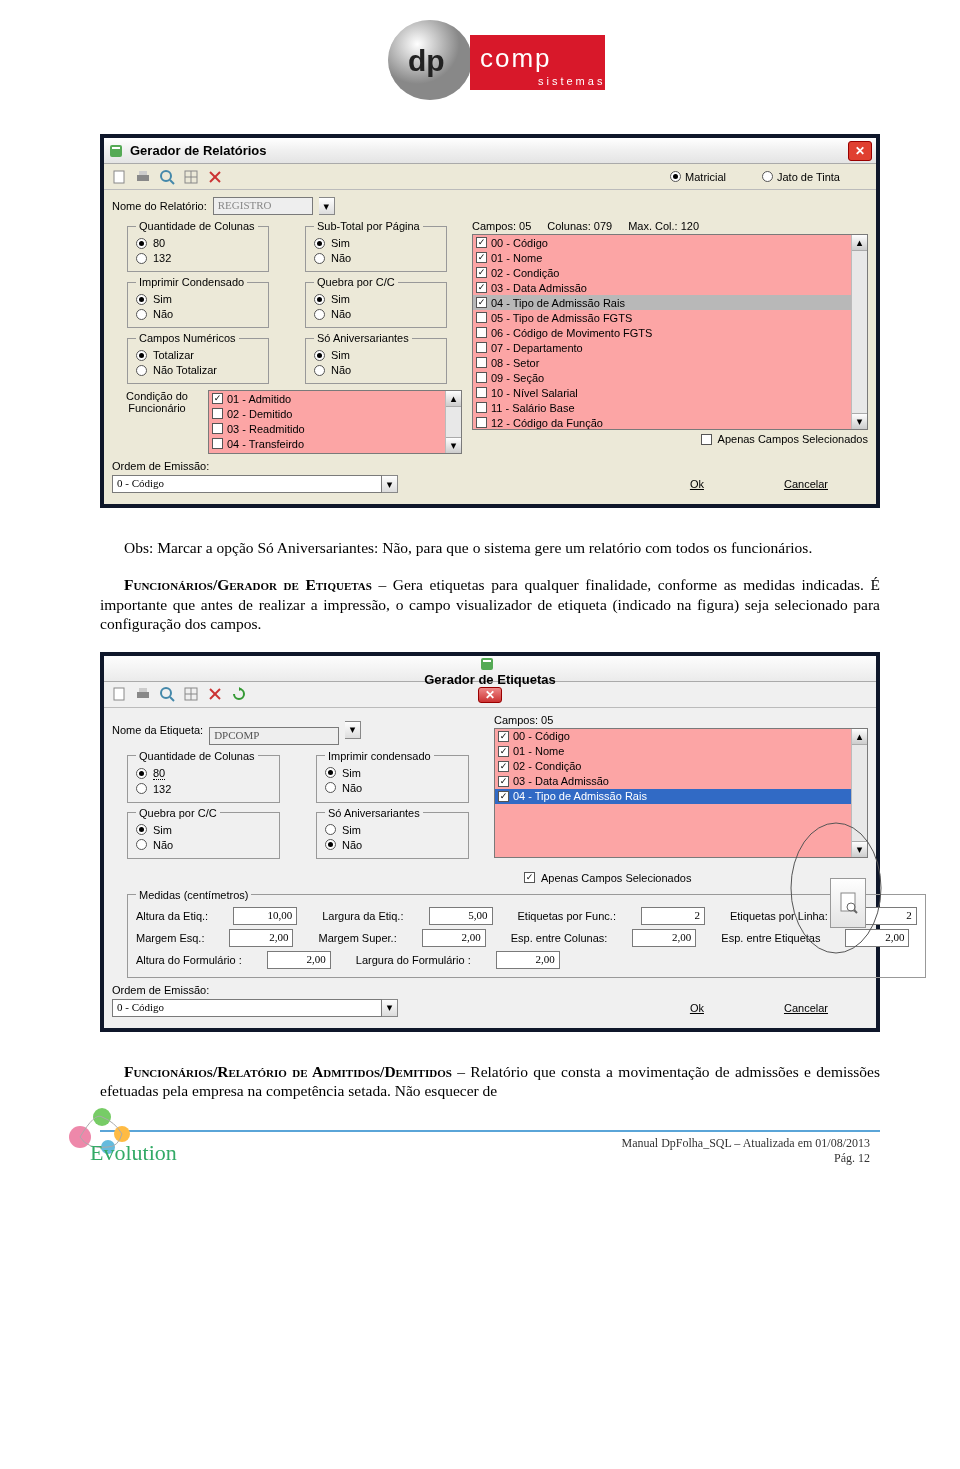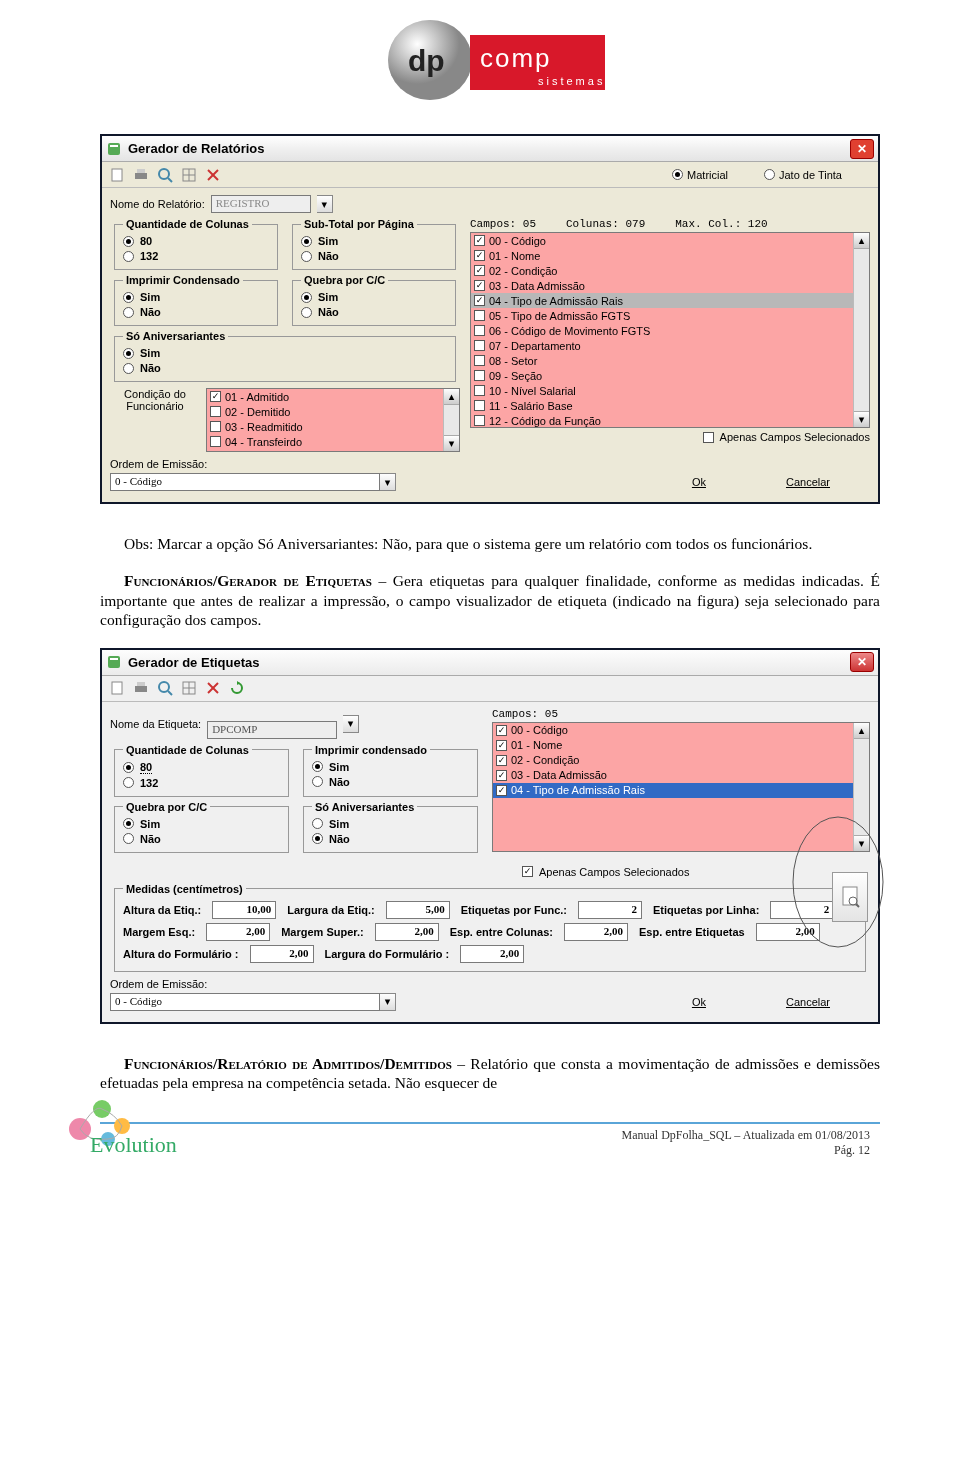--- a/index.html
+++ b/index.html
@@ -16,21 +16,21 @@
     width: 960px;
     padding: 0 80px 20px 100px;
     position: relative;
   }
   .logo-header {
     text-align: center;
     padding: 15px 0 25px;
   }
   .logo-header svg { display: inline-block; }
   .screenshot {
-    border: 2px solid #0f172a;
+    border: 4px solid #0f172a;
     margin: 0 0 30px 0;
     font-family: Tahoma, sans-serif;
     font-size: 11px;
     color: #000;
     background: #ece9d8;
     position: relative;
   }
   .titlebar {
     background: linear-gradient(#fff,#f0f0f0,#e4e4e4);
     border-bottom: 1px solid #aaa;
@@ -93,22 +93,21 @@
     width:16px; height:18px; border:1px solid #888; border-left:none;
     background:linear-gradient(#fefefe,#ddd);
     display:inline-flex; align-items:center; justify-content:center;
   }
   .cols2 { display:flex; gap:10px; }
   .leftcol { width: 350px; }
   .rightcol { flex:1; }
   fieldset {
     border: 1px solid #999;
     padding: 2px 8px 4px;
-    margin: 2px 4px;
-    font-weight: bold;
+    margin: 2px 15px;
   }
   legend { font-size: 11px; padding: 0 3px; }
   .fs-row { display:flex; gap:6px; }
   .fs-row fieldset { flex:1; }
   .listbox {
     border: 1px solid #7a7a7a; background:#fca5a5;
     height: 72px; overflow:hidden; position:relative;
     font-size:11px;
   }
   .listbox.tall { height: 180px; }
@@ -124,22 +123,22 @@
     position:absolute; right:0; top:0; bottom:0; width:16px;
     background:#e8e8e8; border-left:1px solid #bbb;
   }
   .scrollbar .arr {
     height:16px; background:linear-gradient(#fefefe,#ccc);
     border-bottom:1px solid #aaa;
     display:flex; align-items:center; justify-content:center;
   }
   .scrollbar .arr.bot { position:absolute; bottom:0; left:0; right:0; border-top:1px solid #aaa; border-bottom:none;}
   .linkbtn { text-decoration: underline; cursor:pointer; }
-  .info-row { display:flex; gap:30px; font-size:11px; margin:2px 0 2px;font-family:Liberation Mono, monospace; }
-  .meas-row { display:flex; gap:11px; align-items:center; margin:4px 0;}
+  .info-row { display:flex; gap:16px; font-size:11px; margin:2px 0 2px; }
+  .meas-row { display:flex; gap:25px; align-items:center; margin:4px 0;}
   .meas-row .txt { width:64px; text-align:right; color:#000;}
   .body-text { margin: 6px 0 18px; text-align: justify; font-size:15.5px; line-height:1.25;}
   .body-text .sc { font-variant: small-caps; font-weight:bold; }
   .footer {
     border-top: 2px solid #5aa5d8;
     margin-top: 30px;
     display:flex; justify-content:flex-end;
     font-size: 12px;
     color:#333;
     padding-top:4px;
@@ -287,20 +286,31 @@
                   <span class="radio sel"></span>
                   <span>Sim</span>
                 </div>
               <div class="row">
                   <span class="radio"></span>
                   <span>Não</span>
                 </div>
             </fieldset>
           </div>
           <div class="fs-row">
+            <fieldset>
+                <legend>Campos Numéricos</legend>
+              <div class="row">
+                  <span class="radio sel"></span>
+                  <span>Totalizar</span>
+                </div>
+              <div class="row">
+                  <span class="radio"></span>
+                  <span>Não Totalizar</span>
+                </div>
+            </fieldset>
             <fieldset>
                 <legend>Só Aniversariantes</legend>
               <div class="row">
                   <span class="radio sel"></span>
                   <span>Sim</span>
                 </div>
               <div class="row">
                   <span class="radio"></span>
                   <span>Não</span>
                 </div>
@@ -424,21 +434,21 @@
   </div>
 
   <p class="body-text" style="text-indent:24px;">
     <span>Obs: Marcar a opção Só Aniversariantes: Não, para que o sistema gere um relatório com todos os funcionários.</span>
   </p>
   <p class="body-text" style="text-indent:24px;">
     <span class="sc">Funcionários/Gerador de Etiquetas</span><span> – Gera etiquetas para qualquer finalidade, conforme as medidas indicadas. É importante que antes de realizar a impressão, o campo visualizador de etiqueta (indicado na figura) seja selecionado para configuração dos campos.</span>
   </p>
 
   <div class="screenshot" style="background:#f0f0f0;">
-    <div class="titlebar" style="background:linear-gradient(#fdfdfd,#ebebeb);">
+    <div class="titlebar" style="background:linear-gradient(#fdfdfd,#ebebeb);flex-direction:column;">
       <span class="ticon">
         <svg width="16" height="16">
             <rect x="2" y="2" width="12" height="12" fill="#5a5" rx="2"></rect>
             <rect x="4" y="4" width="8" height="2" fill="#fff"></rect>
           </svg>
       </span>
       <span>Gerador de Etiquetas</span>
       <span class="spacer"></span>
       <span class="closebtn win7">✕</span>
     </div>

